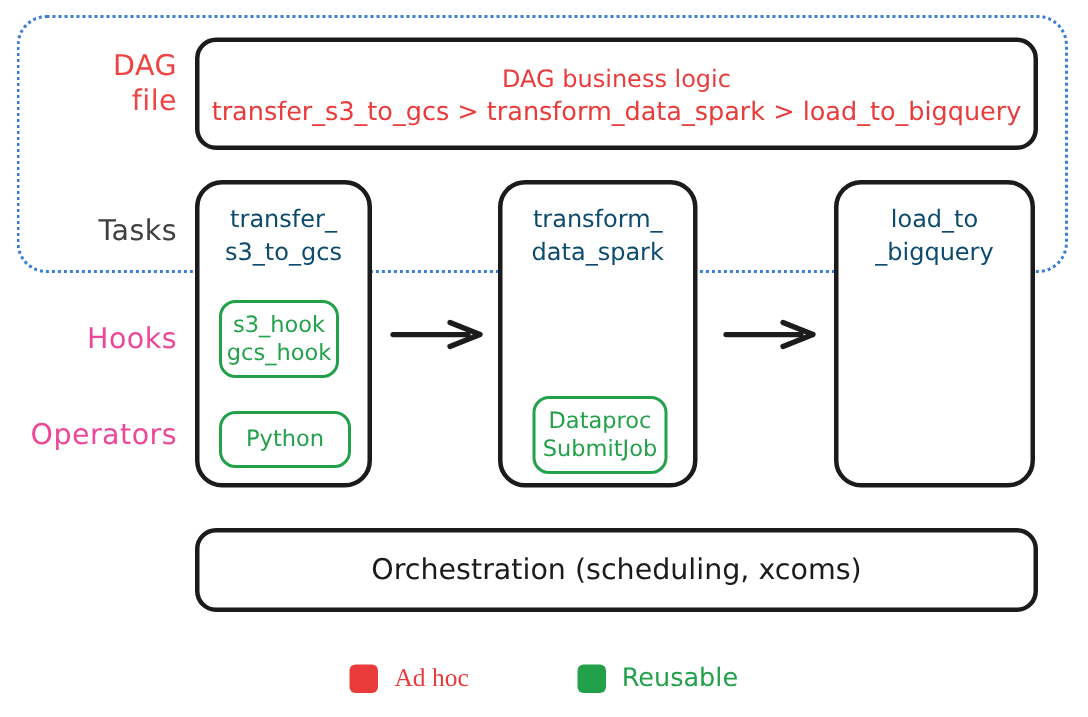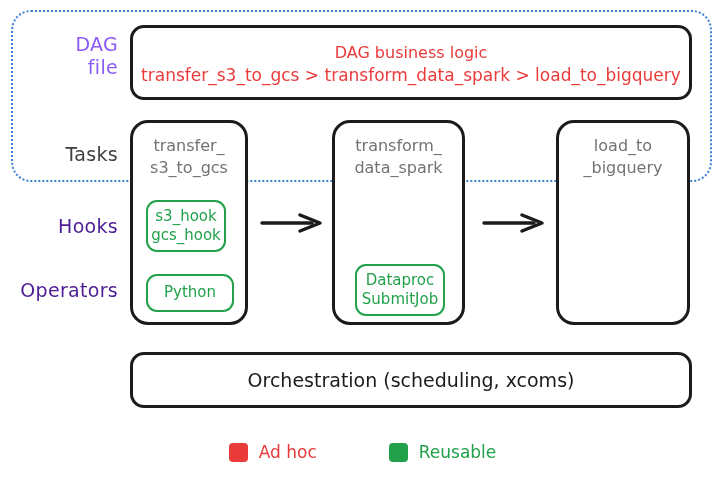--- a/index.html
+++ b/index.html
@@ -32,23 +32,23 @@
 
   
   .row-label {
     position: absolute;
     text-align: right;
     line-height: 1.2;
     font-size: 19px;
     letter-spacing: 0.3px;
     white-space: pre-line;
   }
-  .row-label.blue  { color: #8b5cf6; }
+  .row-label.blue  { color: #ef4444; }
   .row-label.red   { color: #404040; }
-  .row-label.green { color: #4c1d95; }
+  .row-label.green { color: #ec4899; }
 
   #label-dag-file  { left: 10px; top: 33px;  width: 108px; }
   #label-tasks     { left: 10px; top: 143px; width: 108px; }
   #label-hooks     { left: 10px; top: 215px; width: 108px; }
   #label-operators { left: 10px; top: 279px; width: 108px; }
 
   
   .box {
     position: absolute;
     background: #ffffff;
@@ -88,21 +88,21 @@
   #task-box-0 { left: 130px; }
   #task-box-1 { left: 332px; width: 133px; }
   #task-box-2 { left: 556px; width: 134px; }
 
   .task-title {
     position: absolute;
     left: 0;
     right: 0;
     top: 12px;
     text-align: center;
-    color: #737373;
+    color: #0c4a6e;
     font-size: 16px;
     line-height: 1.35;
     white-space: pre-line;
   }
 
   
   .chip {
     position: absolute;
     border: 2.5px solid #22a14a;
     border-radius: 11px;
@@ -227,21 +227,21 @@
 _bigquery</div>
   </div>
 
   <div class="box" id="orchestration-box">
     <span id="orchestration-label">Orchestration (scheduling, xcoms)</span>
   </div>
 
   <div id="legend">
     <div class="legend-item">
       <span class="legend-swatch" id="swatch-ad-hoc" style="background: rgb(234, 59, 59);"></span>
-      <span class="legend-text" id="legend-text-ad-hoc" style="color: rgb(234, 59, 59);">Ad hoc</span>
+      <span class="legend-text" id="legend-text-ad-hoc" style="color: rgb(234, 59, 59); font-family: Liberation Serif, serif;">Ad hoc</span>
     </div>
     <div class="legend-item">
       <span class="legend-swatch" id="swatch-reusable" style="background: rgb(34, 161, 74);"></span>
       <span class="legend-text" id="legend-text-reusable" style="color: rgb(34, 161, 74);">Reusable</span>
     </div>
   </div>
 
 </div>
 
 </body></html>

